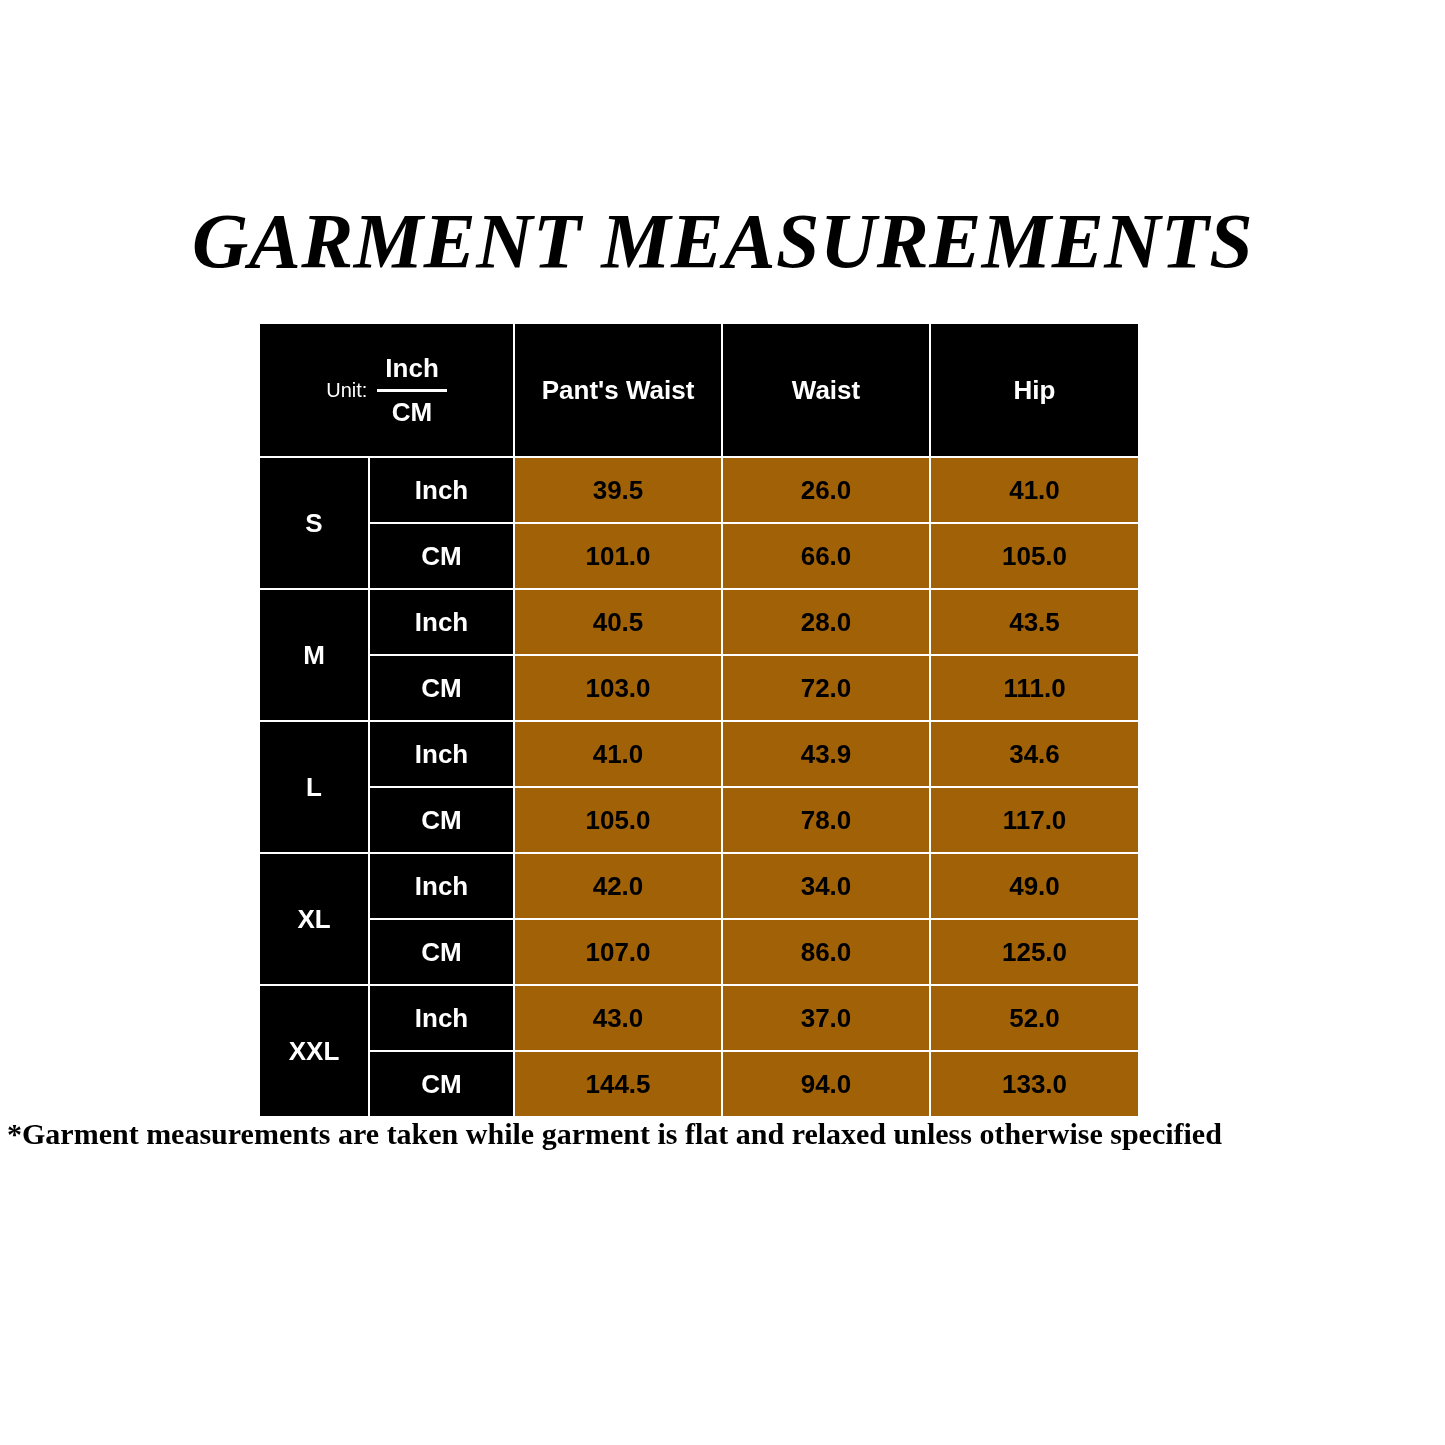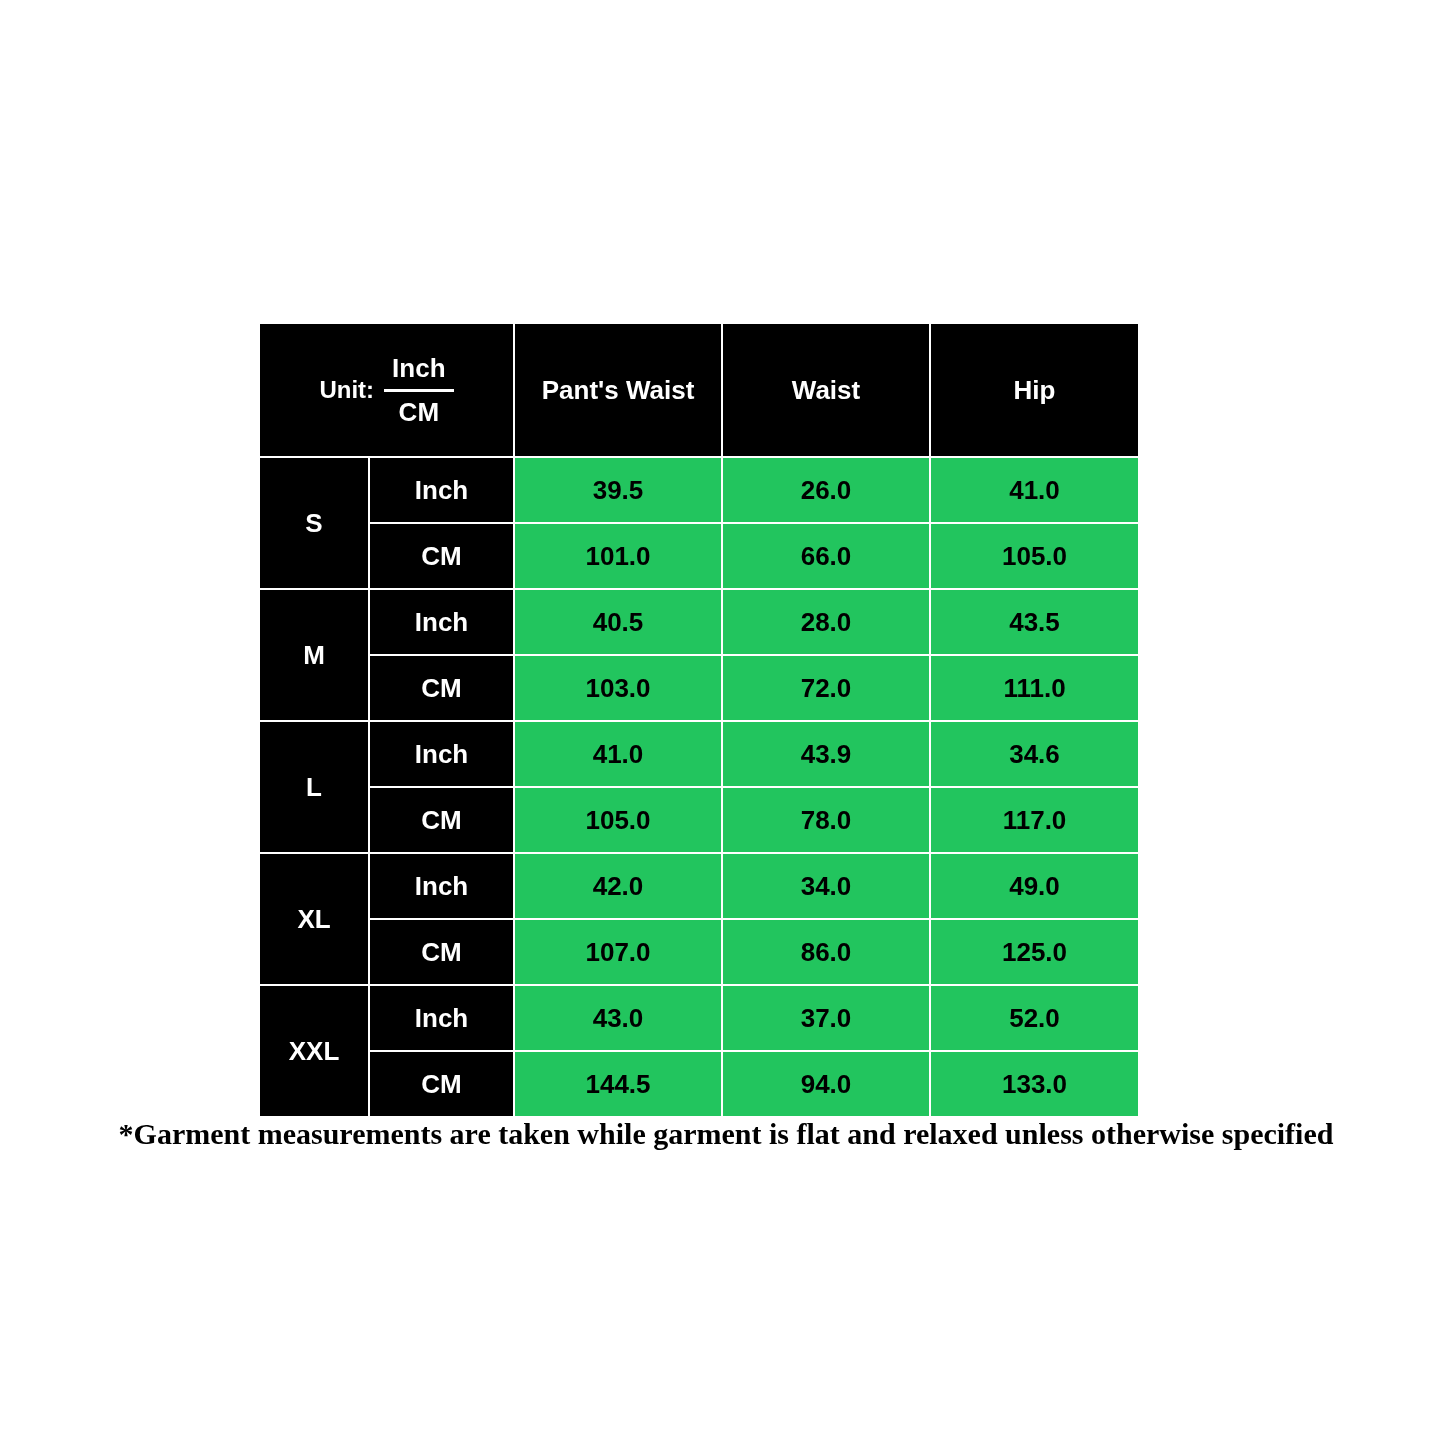--- a/index.html
+++ b/index.html
@@ -50,21 +50,21 @@
   }
 
   table.sizes td {
     border: 2px solid #ffffff;
     text-align: center;
     vertical-align: middle;
     font-family: "Liberation Sans", sans-serif;
     font-weight: bold;
     font-size: 26px;
     color: #000000;
-    background: #22c55e;
+    background: #a16207;
     padding: 0;
   }
 
   
   .col-size  { width: 110px; }
   .col-unit  { width: 145px; }
   .col-len   { width: 208px; }
   .col-waist { width: 208px; }
   .col-hip   { width: 209px; }
 
@@ -81,22 +81,22 @@
     color: #ffffff !important;
   }
   .unit-frac {
     display: flex;
     align-items: center;
     justify-content: center;
     gap: 10px;
     height: 132px;
   }
   .unit-label {
-    font-size: 24px;
-    font-weight: bold;
+    font-size: 20px;
+    font-weight: normal;
     color: #ffffff;
   }
   .frac {
     display: inline-block;
     text-align: center;
     line-height: 1.25;
   }
   .frac .num {
     display: block;
     font-size: 26px;
@@ -134,34 +134,35 @@
     color: #000000;
     font-size: 27px;
     height: 64px;
   }
 
   .footnote {
     position: absolute;
     left: 0;
     right: 0;
     top: 1117px;
-    text-align: center;
+    text-align: left;
     font-family: "Liberation Serif", serif;
     font-weight: bold;
     font-size: 30px;
     color: #000000;
     white-space: nowrap;
     padding-left: 7px;
   }
 </style>
 </head>
 <body>
 
 <div class="page">
 
+  <div class="title">GARMENT MEASUREMENTS</div>
 
   <div class="table-wrap">
     <table class="sizes">
       <colgroup>
         <col class="col-size">
         <col class="col-unit">
         <col class="col-len">
         <col class="col-waist">
         <col class="col-hip">
       </colgroup>

